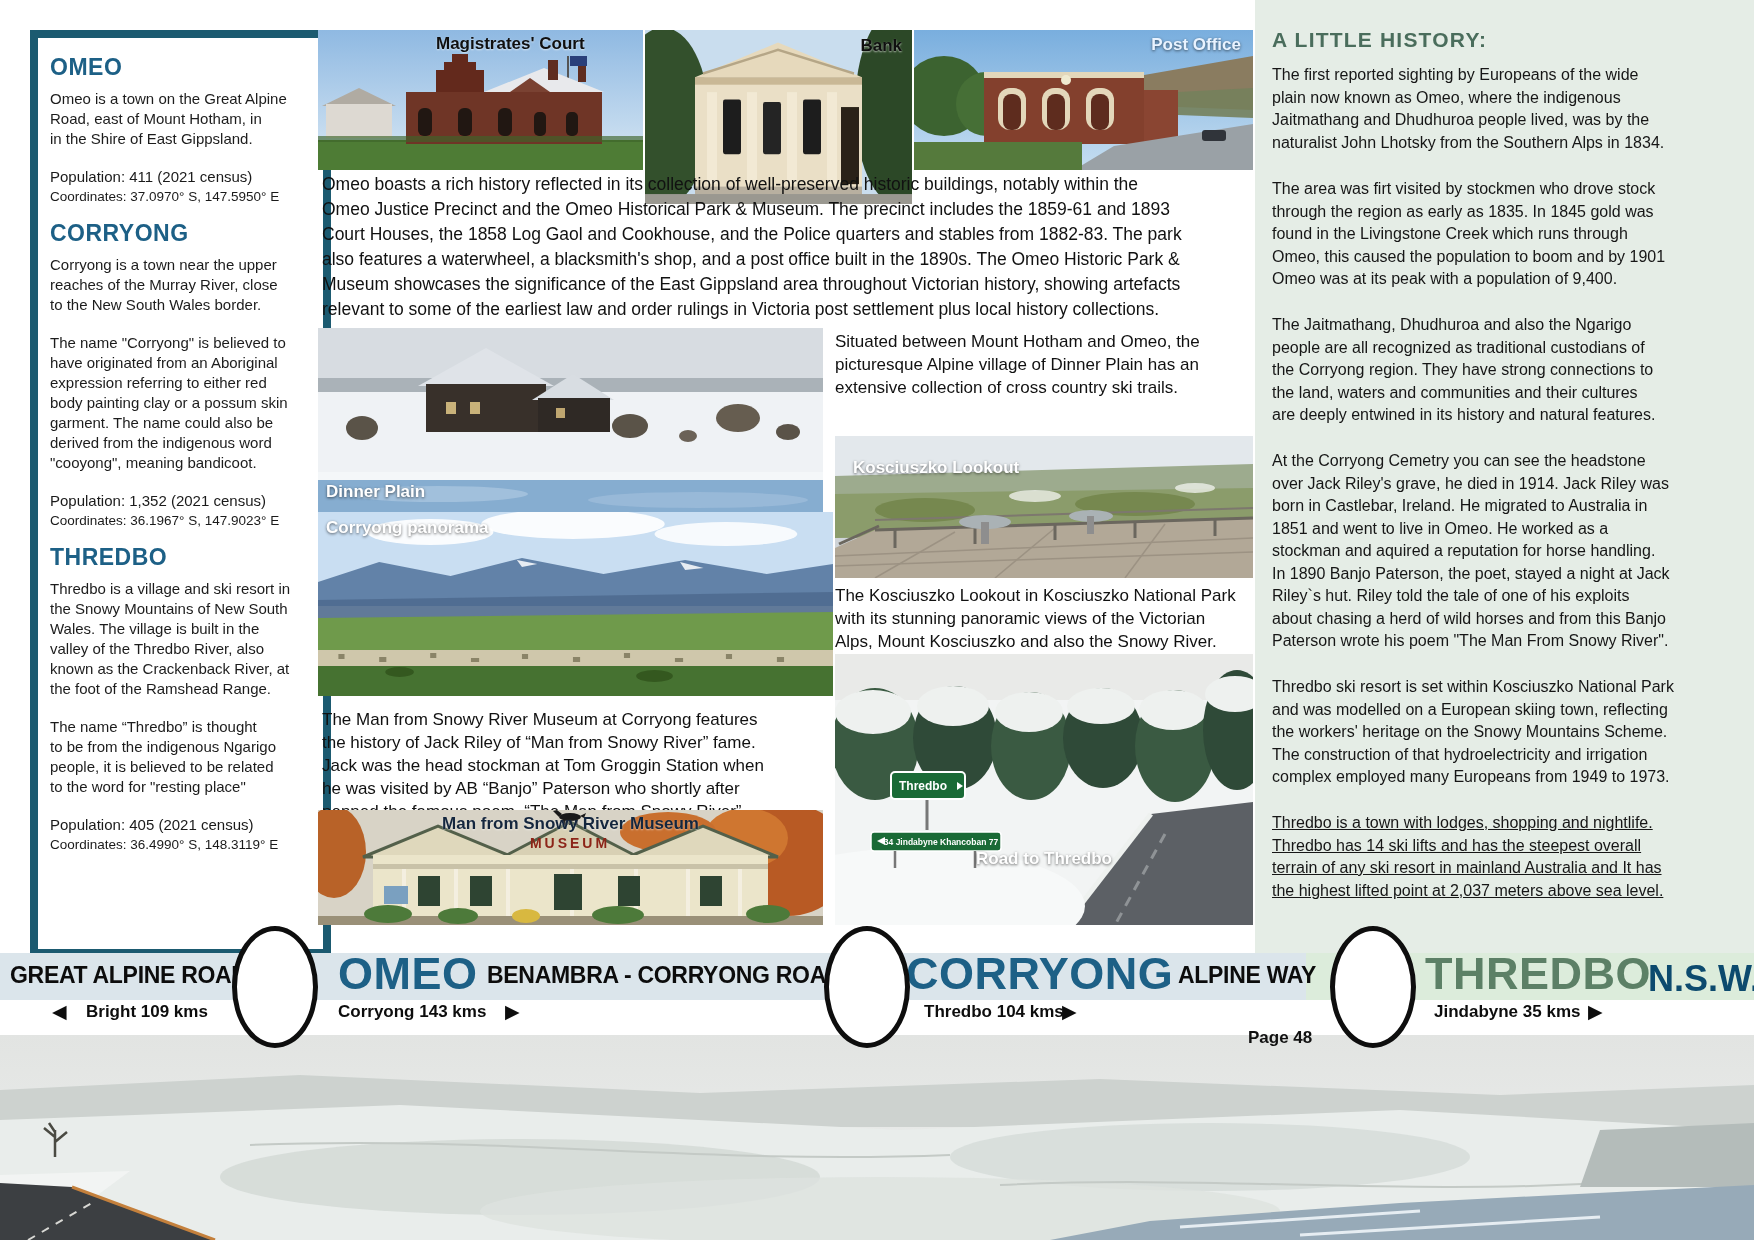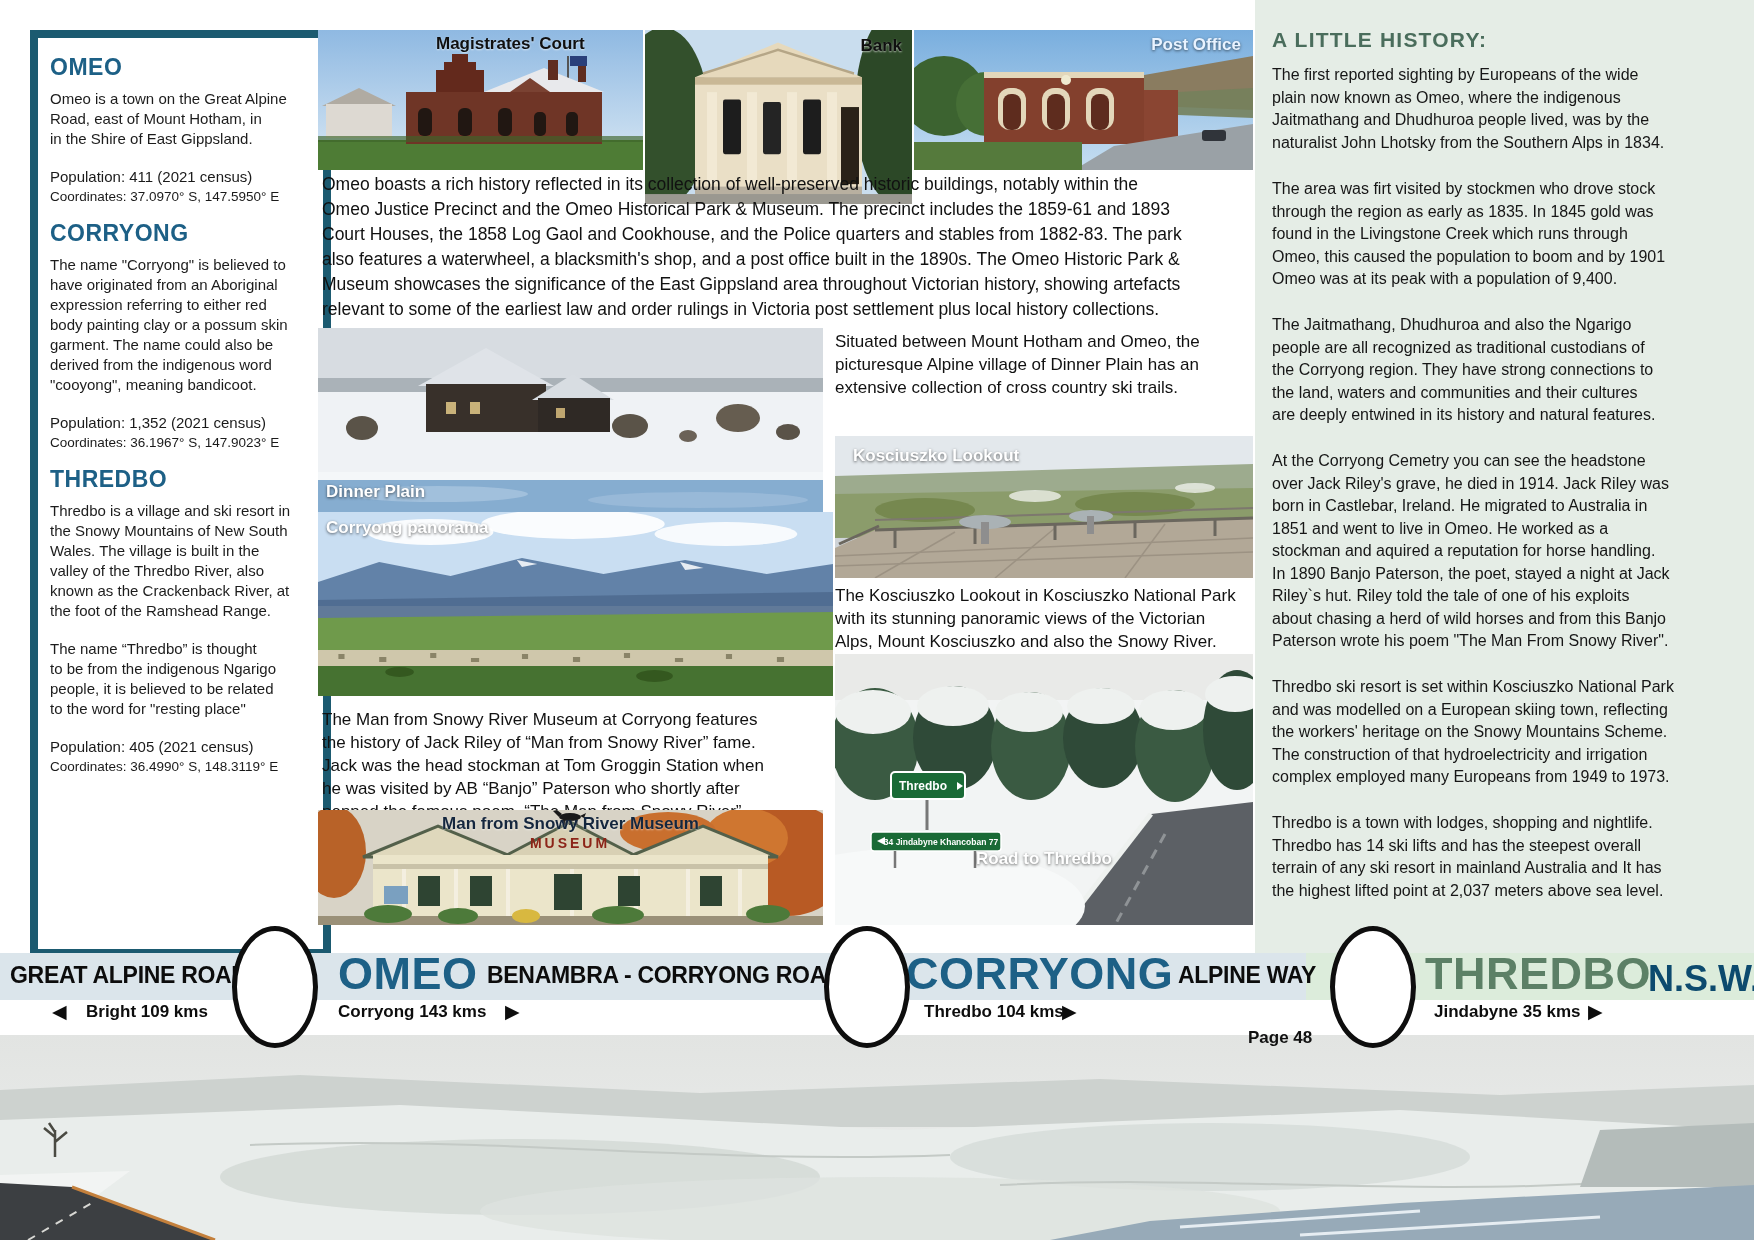--- a/index.html
+++ b/index.html
@@ -50,20 +50,23 @@
 
   <div class="abs info-box">
     <div class="town-head">OMEO</div>
     <p class="town-body pre">Omeo is a town on the Great Alpine
 Road, east of Mount Hotham, in
 in the Shire of East Gippsland.</p>
     <p class="town-pop">Population: 411 (2021 census)</p>
     <p class="town-coord">Coordinates: 37.0970° S, 147.5950° E</p>
 
     <div class="town-head">CORRYONG</div>
+    <p class="town-body pre">Corryong is a town near the upper
+reaches of the Murray River, close
+to the New South Wales border.</p>
     <p class="town-body pre">The name "Corryong" is believed to
 have originated from an Aboriginal
 expression referring to either red
 body painting clay or a possum skin
 garment. The name could also be
 derived from the indigenous word
 "cooyong", meaning bandicoot.</p>
     <p class="town-pop">Population: 1,352  (2021 census)</p>
     <p class="town-coord">Coordinates: 36.1967° S, 147.9023° E</p>
 
@@ -313,21 +316,21 @@
         <line x1="220" y1="88" x2="220" y2="104"></line>
           <line x1="300" y1="86" x2="300" y2="102"></line>
         <line x1="380" y1="84" x2="380" y2="100"></line>
       </g>
       <line x1="4" y1="108" x2="44" y2="90" stroke="#6b675e" stroke-width="3"></line>
       <ellipse cx="150" cy="86" rx="26" ry="7" fill="#aab2b5"></ellipse>
       <rect x="146" y="86" width="8" height="22" fill="#8e8e8e"></rect>
       <ellipse cx="256" cy="80" rx="22" ry="6" fill="#aab2b5"></ellipse>
       <rect x="252" y="80" width="7" height="18" fill="#8e8e8e"></rect>
     </svg>
-    <div class="cap" style="left:10px;top:10px;padding-left:8px;">Kosciuszko Lookout</div>
+    <div class="cap" style="left:10px;top:22px;padding-left:8px;">Kosciuszko Lookout</div>
   </div>
 
   <div class="abs italic-text side-note pre" style="left:835px;top:584px;width:418px;">The Kosciuszko Lookout in Kosciuszko National Park
 with its stunning panoramic views of the Victorian
 Alps, Mount Kosciuszko and also the Snowy River.</div>
 
   <div class="photo" style="left:835px;top:654px;width:418px;height:271px;">
     <svg viewBox="0 0 418 271" preserveAspectRatio="none">
       <rect x="0" y="0" width="418" height="271" fill="#f2f4f4"></rect>
       <rect x="0" y="0" width="418" height="46" fill="#e9eae8"></rect>
@@ -385,21 +388,21 @@
 stockman and aquired a reputation for horse handling.
 In 1890 Banjo Paterson, the poet, stayed a night at Jack
 Riley`s hut. Riley told the tale of one of his exploits
 about chasing a herd of wild horses and from this Banjo
 Paterson wrote his poem "The Man From Snowy River".</div>
   <div class="abs history-p pre" style="top:676px;">Thredbo ski resort is set within Kosciuszko National Park
 and was modelled on a European skiing town, reflecting
 the workers' heritage on the Snowy Mountains Scheme.
 The construction of that hydroelectricity and irrigation
 complex employed many Europeans from 1949 to 1973.</div>
-  <div class="abs history-p pre" style="top:812px;">Thredbo is a town with lodges, shopping and nightlife.
+  <div class="abs history-p pre" style="top:812px;text-decoration:underline;">Thredbo is a town with lodges, shopping and nightlife.
 Thredbo has 14 ski lifts and has the steepest overall
 terrain of any ski resort in mainland Australia and It has
 the highest lifted point at 2,037 meters above sea level.</div>
 
   <div class="abs band-left"></div>
   <div class="abs band-right"></div>
 
   <div class="abs road-label" style="left:10px;">GREAT ALPINE ROAD</div>
   <div class="abs town-label" style="left:338px;">OMEO</div>
   <div class="abs road-label" style="left:487px;">BENAMBRA - CORRYONG ROAD</div>

